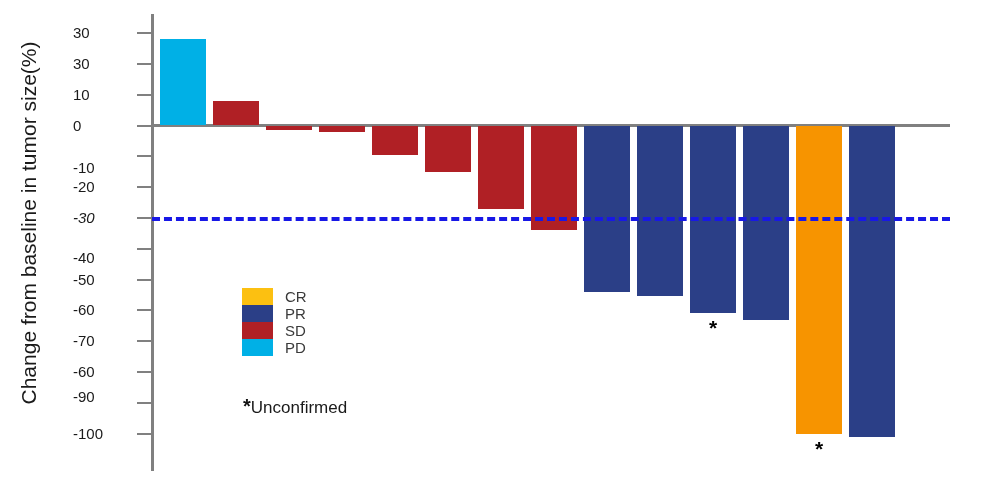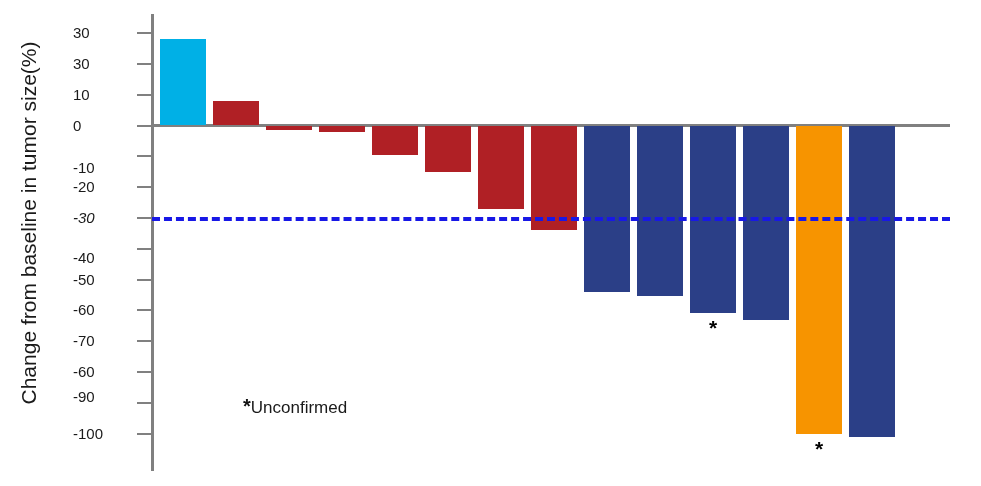--- a/index.html
+++ b/index.html
@@ -214,19 +214,37 @@
 
     <div id="reference-line"></div>
 
     <div id="asterisks-layer">
         <div class="bar-asterisk" style="left: 703px; top: 317.38px;">*</div>
         <div class="bar-asterisk" style="left: 809px; top: 437.5px;">*</div>
       </div>
 
   </div>
 
+  <div id="legend">
+      <div class="legend-row">
+        <div class="legend-swatch" style="background: rgb(252, 192, 17);"></div>
+        <div class="legend-label">CR</div>
+      </div>
+      <div class="legend-row">
+        <div class="legend-swatch" style="background: rgb(43, 63, 135);"></div>
+        <div class="legend-label">PR</div>
+      </div>
+      <div class="legend-row">
+        <div class="legend-swatch" style="background: rgb(176, 32, 37);"></div>
+        <div class="legend-label">SD</div>
+      </div>
+      <div class="legend-row">
+        <div class="legend-swatch" style="background: rgb(0, 176, 230);"></div>
+        <div class="legend-label">PD</div>
+      </div>
+    </div>
 
   <div id="footnote">
     <span id="footnote-star">*</span>
     <span id="footnote-text">Unconfirmed</span>
   </div>
 
 </div>
 
 </body></html>

